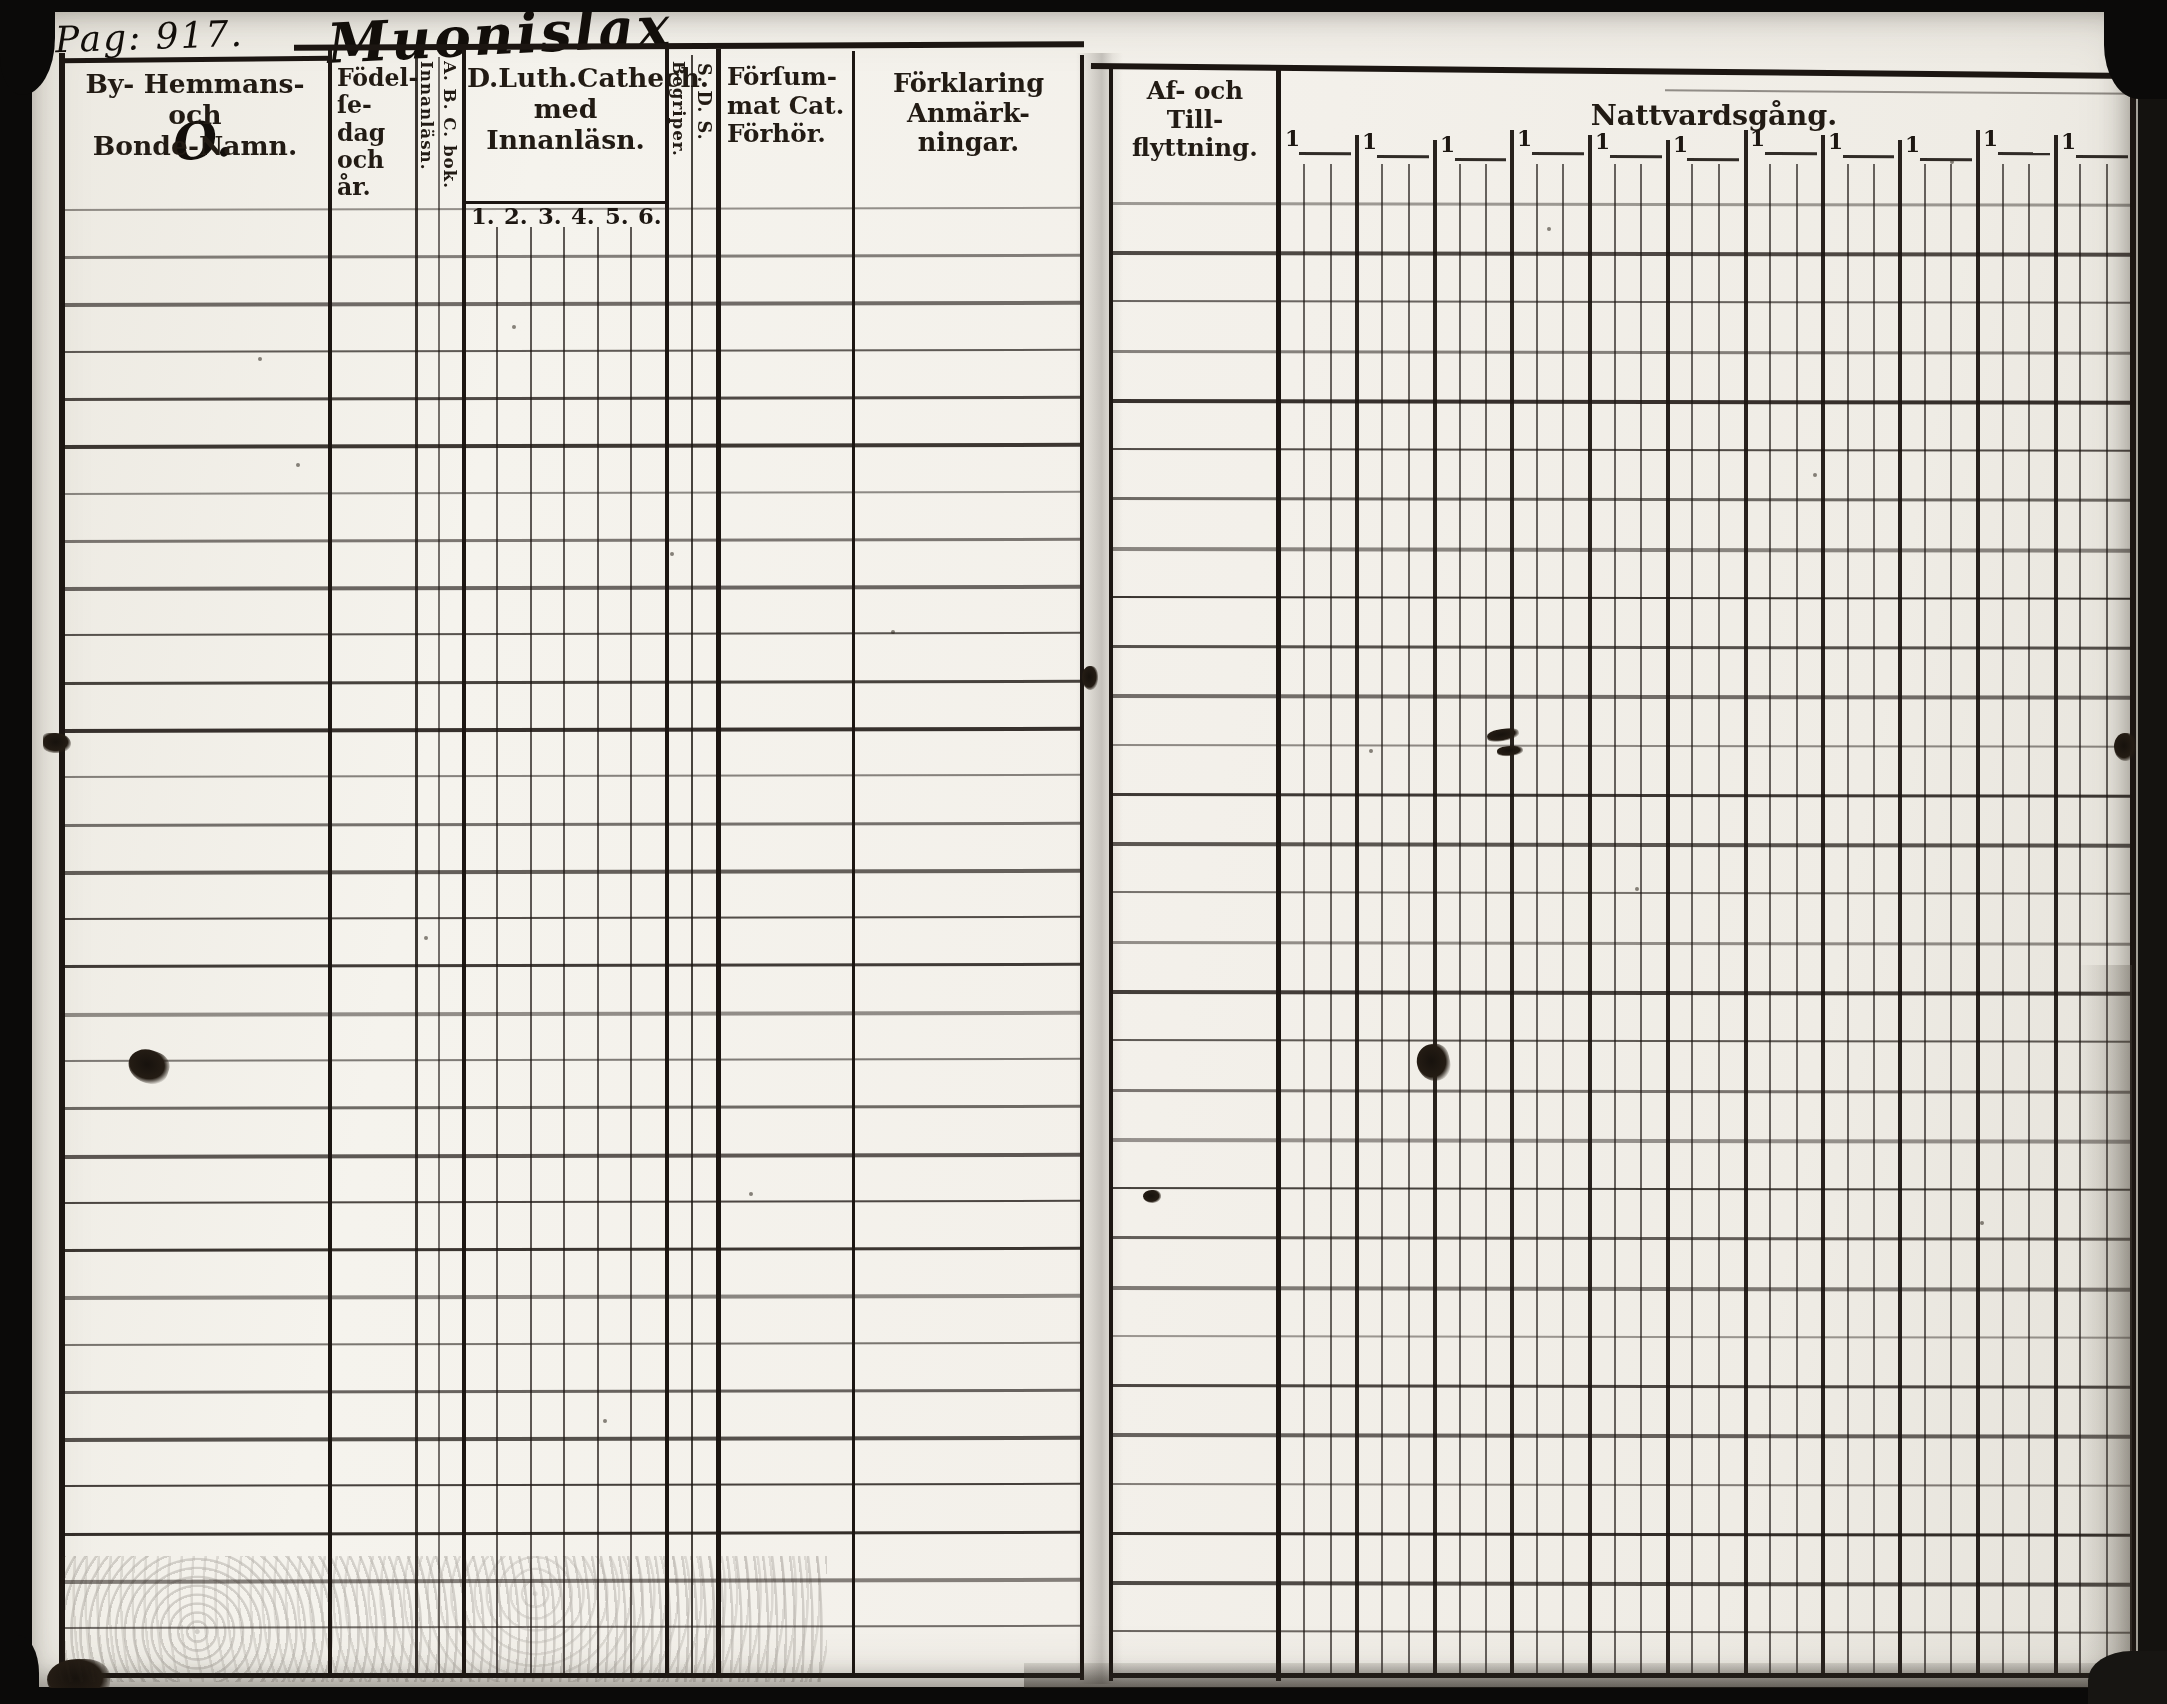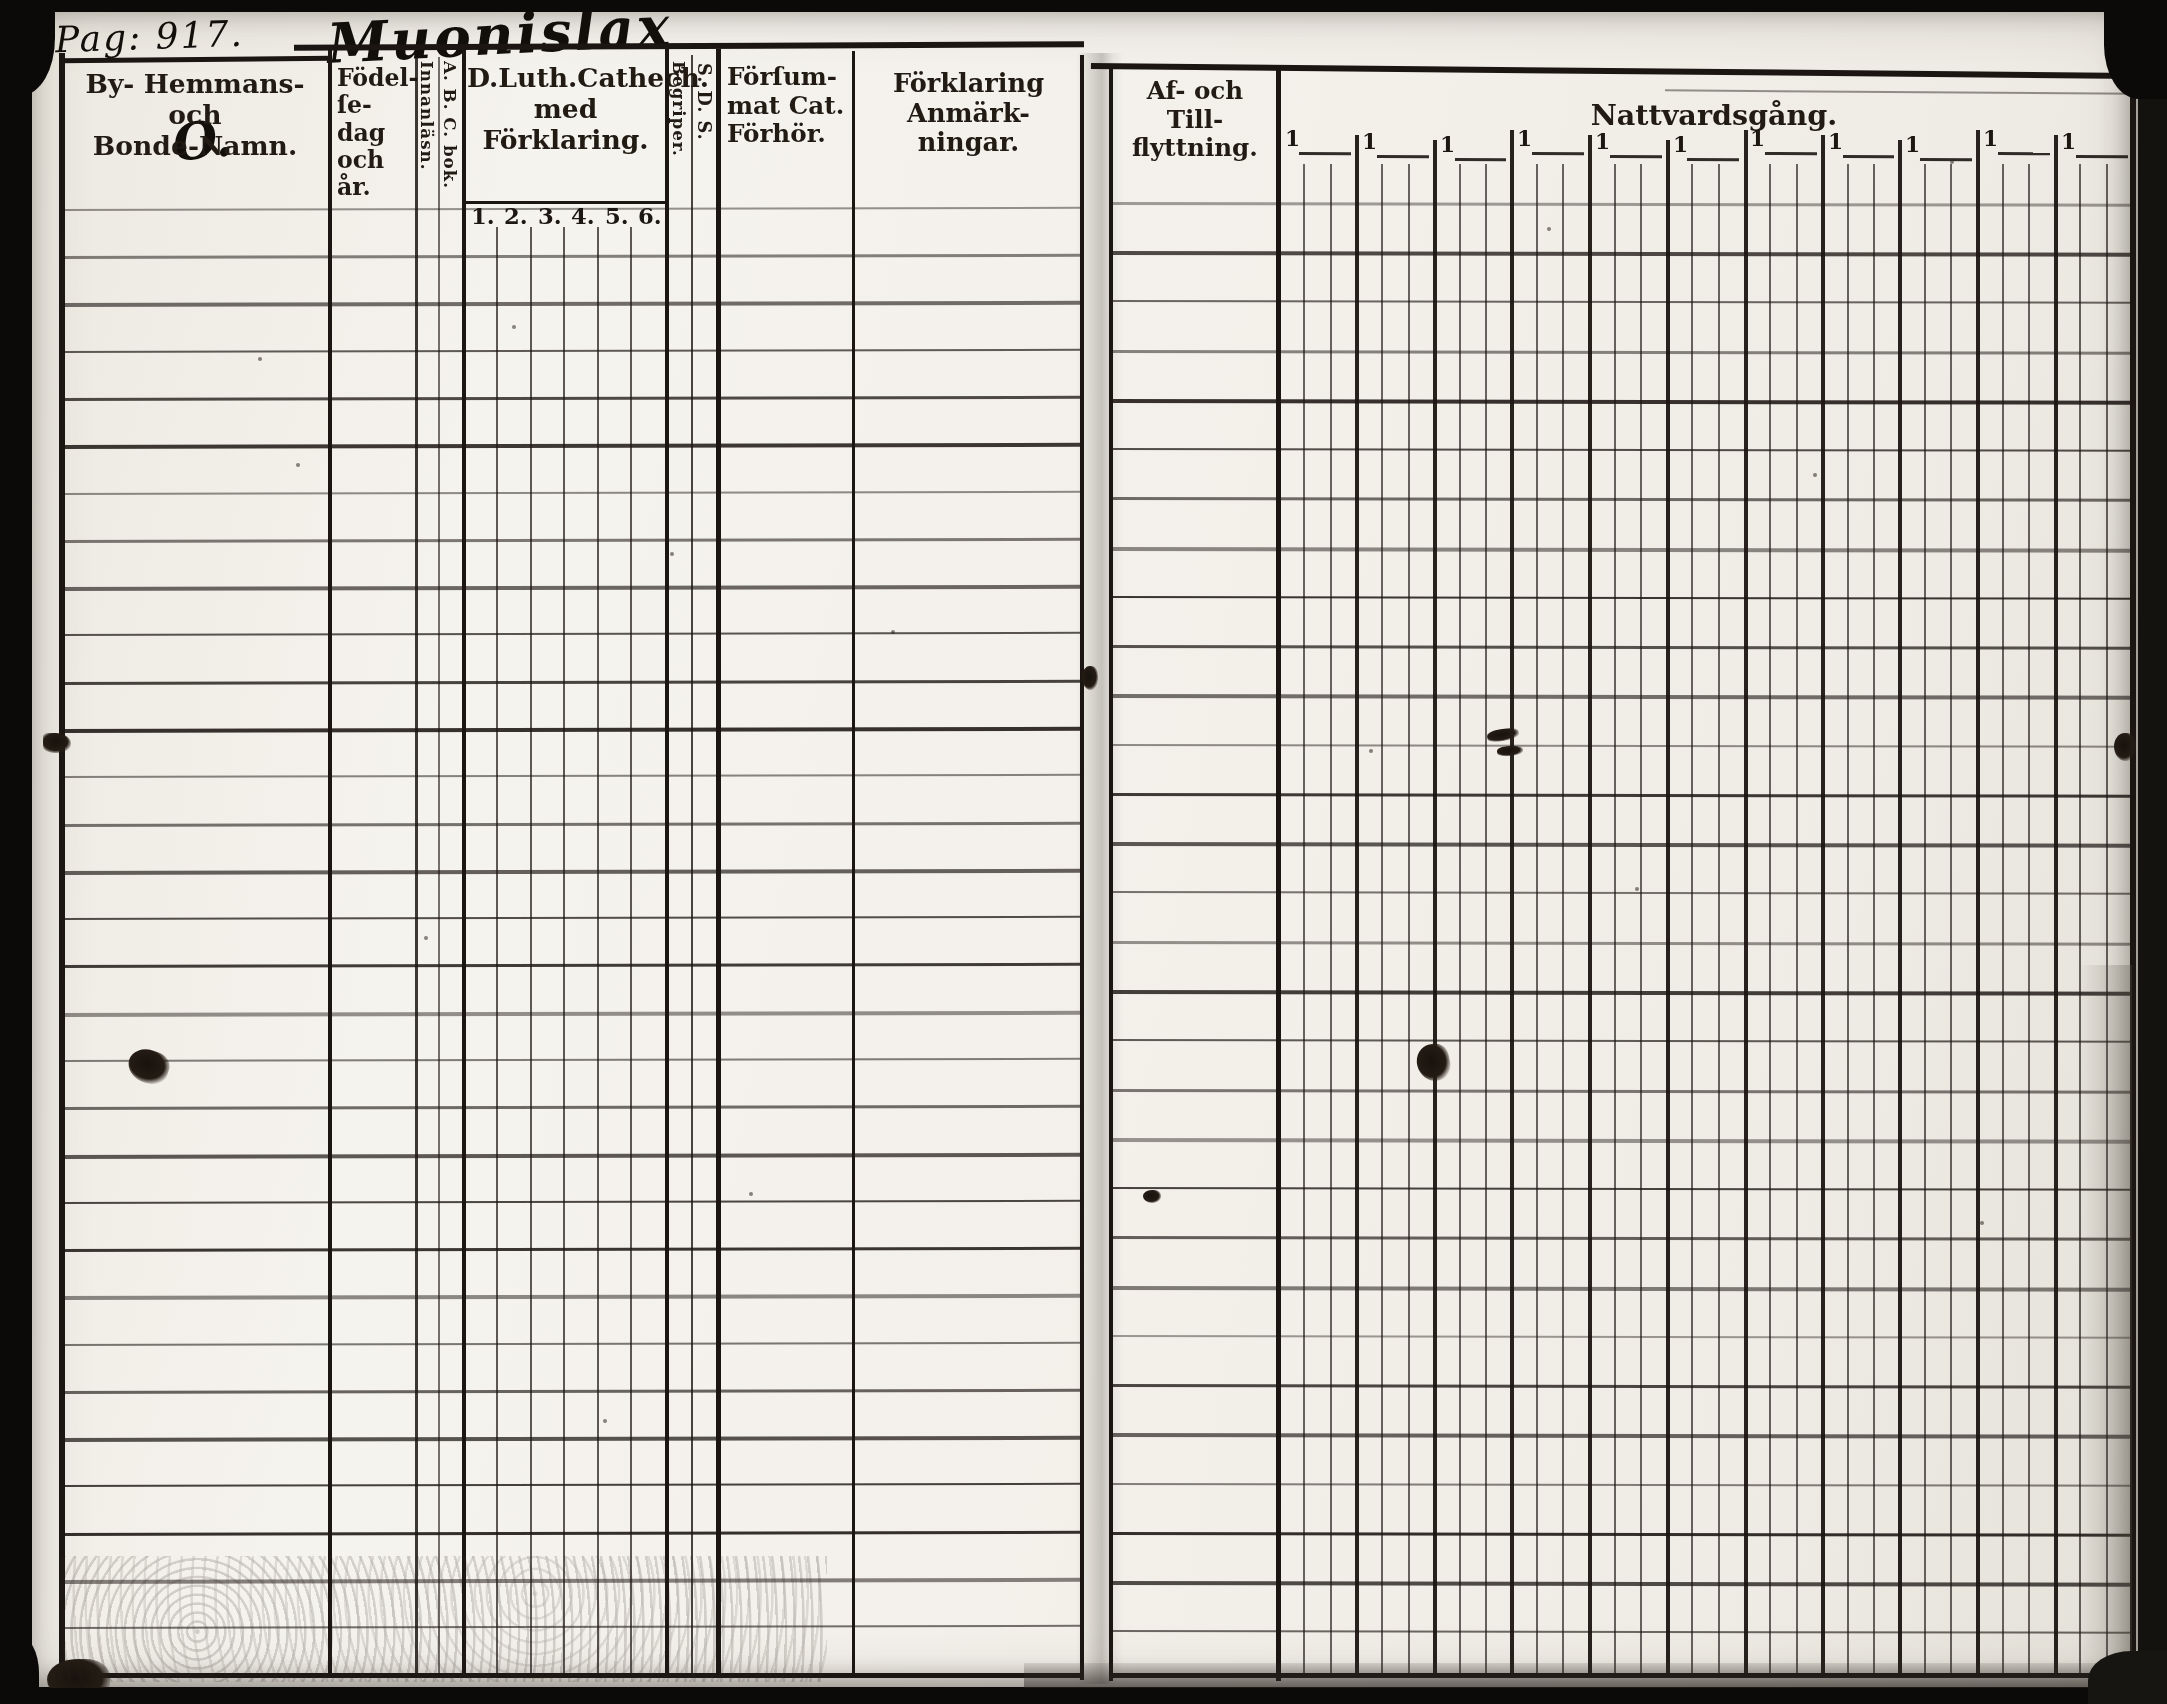--- a/index.html
+++ b/index.html
@@ -41,21 +41,21 @@
     </div>
     <div class="hdr" style="left:333px;top:65px;width:81px;font-size:23.6px;text-align:left;padding-left:3.9px;">
       <div>Födel-</div>
       <div>ſe-dag</div>
       <div>och år.</div>
     </div>
     <div class="vtxt" style="left:417px;top:61px;height:133px;font-size:16.7px;">Innanläsn.</div>
     <div class="vtxt" style="left:440px;top:61px;height:138px;font-size:16.7px;">A. B. C. bok.</div>
     <div class="hdr" style="left:467px;top:63px;width:197px;font-size:26.6px;">
       <div>D.Luth.Cathech.</div>
-      <div>med Förklaring.</div>
+      <div>med Innanläsn.</div>
     </div>
     <div class="vtxt" style="left:669px;top:61px;height:128px;font-size:16.7px;">Begriper.</div>
     <div class="vtxt" style="left:694px;top:63px;height:118px;font-size:17.7px;">S. D. S.</div>
     <div class="hdr" style="left:723px;top:63px;width:126px;font-size:24.6px;text-align:left;padding-left:3.9px;">
       <div>Förſum-</div>
       <div>mat Cat.</div>
       <div>Förhör.</div>
     </div>
     <div class="hdr" style="left:857px;top:69px;width:223px;font-size:25.6px;">
       <div>Förklaring Anmärk-</div>

